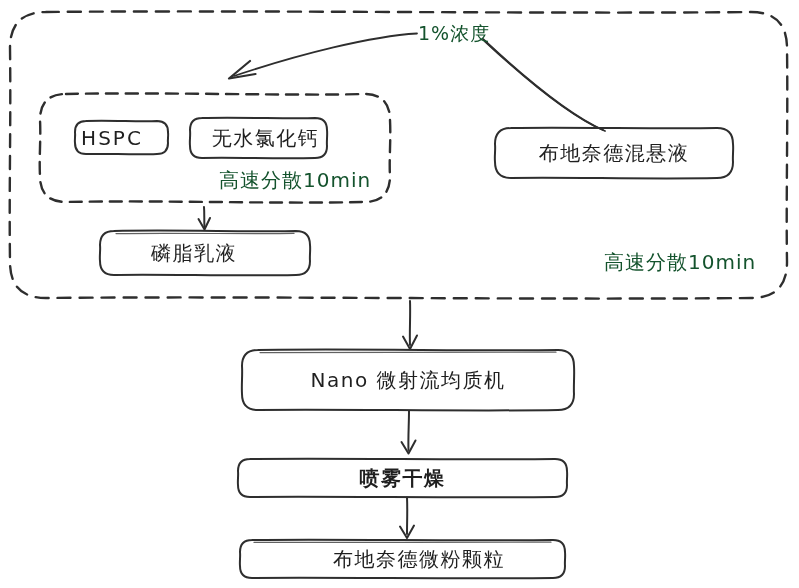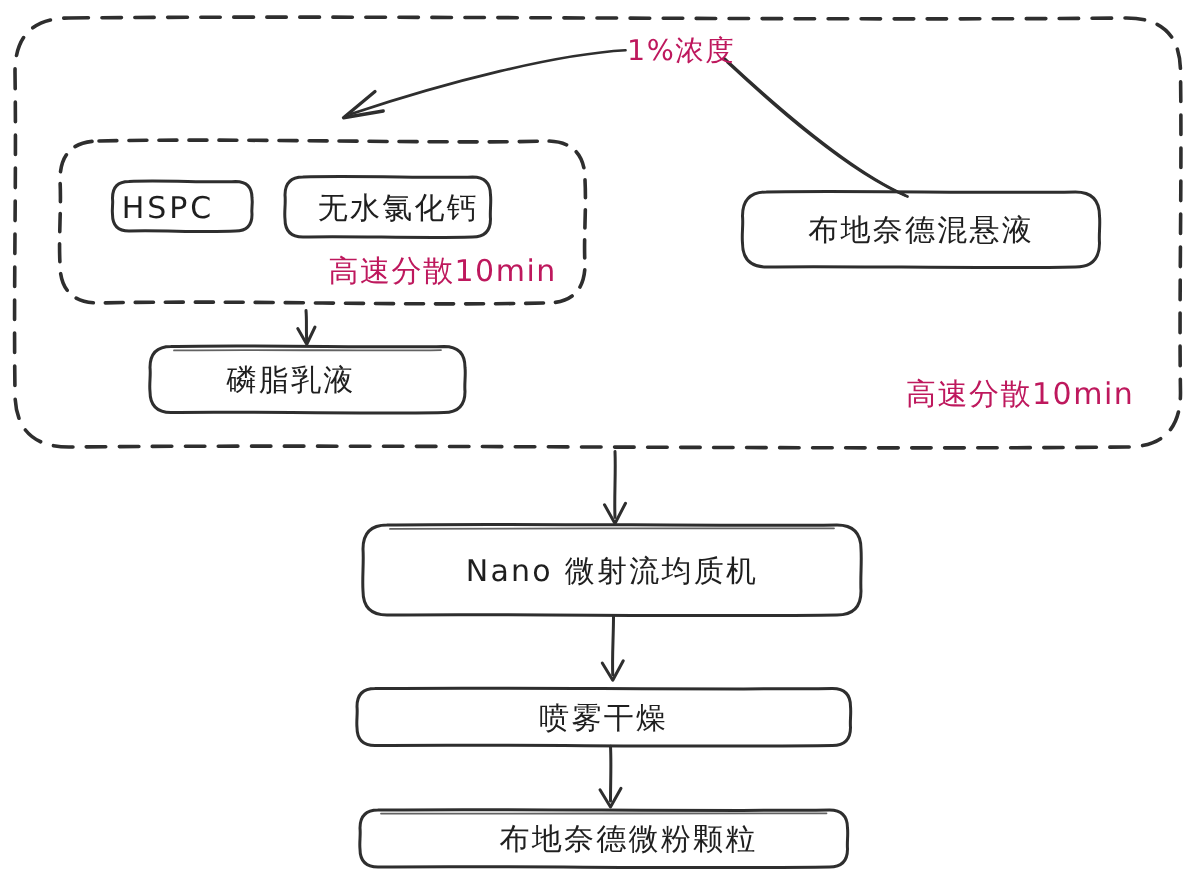--- a/index.html
+++ b/index.html
@@ -22,30 +22,30 @@
     text-align: center;
     font-size: 20px;
     letter-spacing: 1.5px;
     color: #1f1f1f;
     line-height: 1.2;
   }
   .free-label {
     position: absolute;
     font-size: 20px;
     letter-spacing: 1px;
-    color: #be185d;
+    color: #14532d;
     white-space: nowrap;
   }
   
   .pos-hspc        { left: 75px;  top: 121px; width: 74px;  height: 33px; letter-spacing: 2px; }
   .pos-cacl2       { left: 190px; top: 118px; width: 151px; height: 40px; }
   .pos-phospholipid{ left: 100px; top: 231px; width: 188px; height: 44px; }
   .pos-suspension  { left: 495px; top: 128px; width: 238px; height: 50px; border-radius: 16px; }
   .pos-homogenizer { left: 242px; top: 350px; width: 332px; height: 60px; flex-direction: column; }
-  .pos-spray       { left: 238px; top: 459px; width: 329px; height: 38px; }
+  .pos-spray       { left: 238px; top: 459px; width: 329px; height: 38px; font-weight: bold; }
   .pos-powder      { left: 240px; top: 540px; width: 358px; height: 38px; }
   
   .pos-concentration    { left: 418px; top: 21px;  font-size: 19px; }
   .pos-dispersion-inner { left: 219px; top: 167px; }
   .pos-dispersion-outer { left: 604px; top: 249px; }
   .homog-line { display: block; }
 </style>
 </head>
 <body>
 

